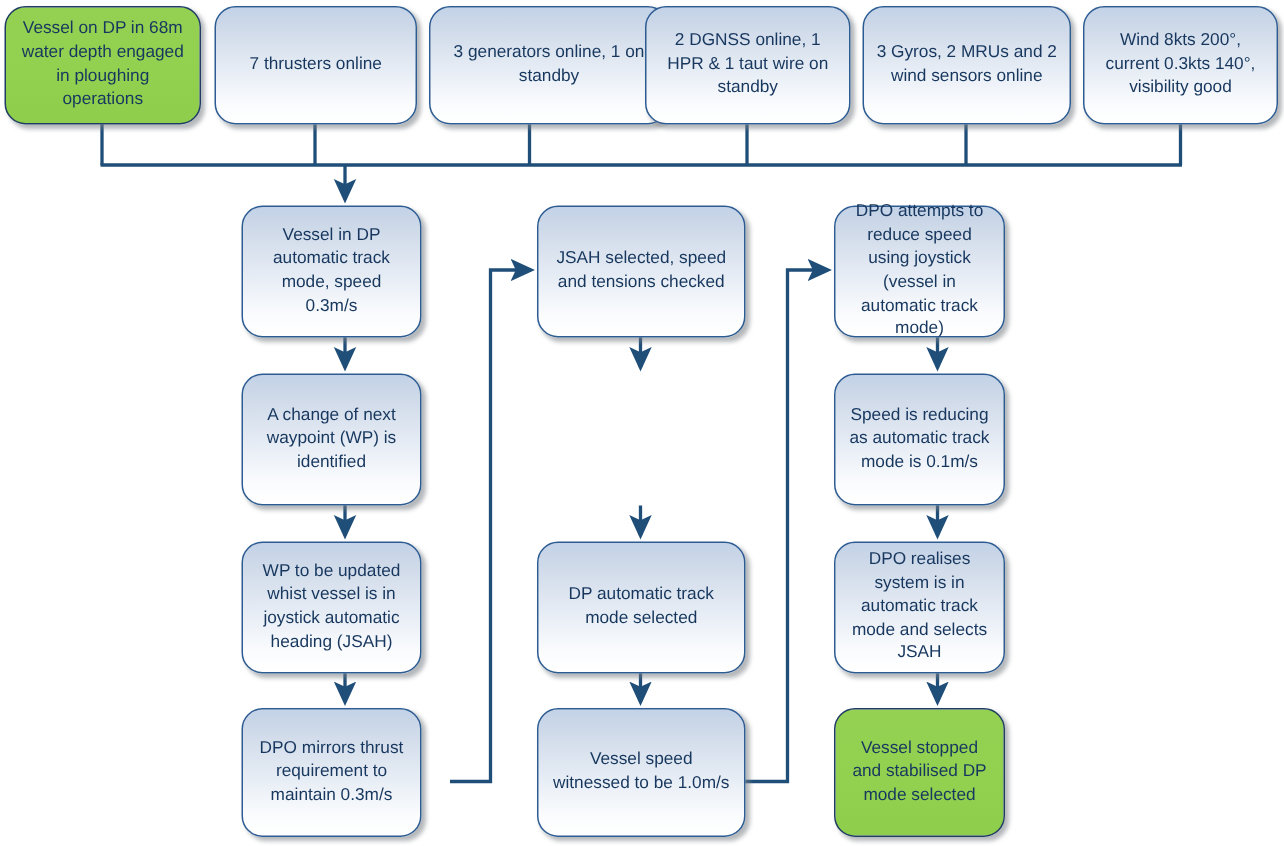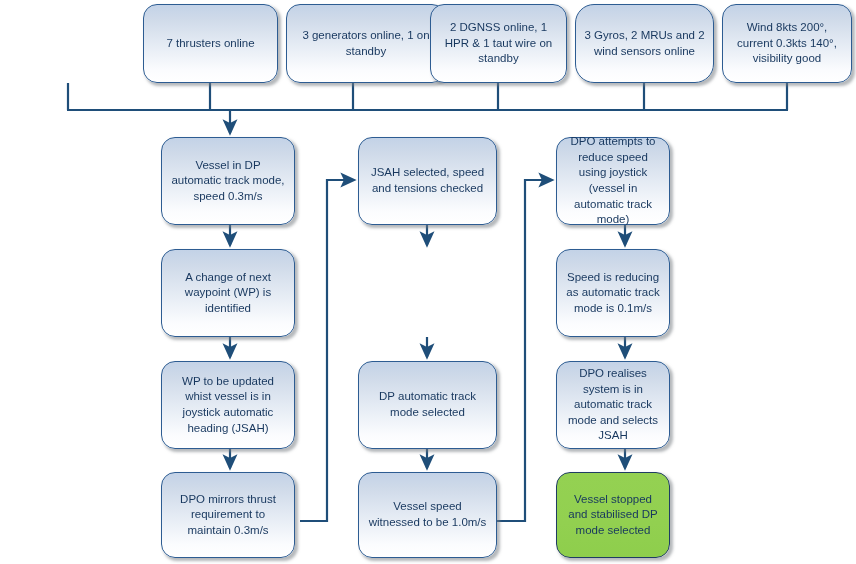--- a/index.html
+++ b/index.html
@@ -56,25 +56,25 @@
   .node .label {
     display: block;
     width: 100%;
   }
   
   .top { height: 79px; top: 4px; }
   .t1 { left: 3px;   width: 131px; }
   .t2 { left: 143px; width: 135px; }
   .t3 { left: 286px; width: 160px; }
   .t4 { left: 430px; width: 137px; }
-  .t5 { left: 575px; width: 139px; border-radius: 19px; }
+  .t5 { left: 575px; width: 139px; }
   .t6 { left: 722px; width: 130px; }
 
   
-  .c1 { left: 161px; width: 134px; }
+  .c1 { left: 161px; width: 120px; }
   .c2 { left: 358px; width: 139px; }
   .c3 { left: 556px; width: 114px; }
   .r1 { top: 137px; height: 88px; }
   .r2 { top: 249px; height: 88px; }
   .r3 { top: 361px; height: 88px; }
   .r4 { top: 472px; height: 86px; }
 </style>
 </head>
 <body>
 
@@ -110,20 +110,23 @@
       <path d="M427,449 L427,468" marker-end="url(#ah)"></path>
 
       <path d="M497,521 L525,521 L525,180 L552,180" marker-end="url(#ah)"></path>
 
       <path d="M625,225 L625,245" marker-end="url(#ah)"></path>
       <path d="M625,337 L625,357" marker-end="url(#ah)"></path>
       <path d="M625,449 L625,468" marker-end="url(#ah)"></path>
     </g>
   </svg>
 
+  <div class="node green top t1">
+    <span class="label">Vessel on DP in 68m water depth engaged in ploughing operations</span>
+  </div>
   <div class="node blue top t2">
     <span class="label">7 thrusters online</span>
   </div>
   <div class="node blue top t3">
     <span class="label">3 generators online, 1 on standby</span>
   </div>
   <div class="node blue top t4">
     <span class="label">2 DGNSS online, 1 HPR &amp; 1 taut wire on standby</span>
   </div>
   <div class="node blue top t5">

